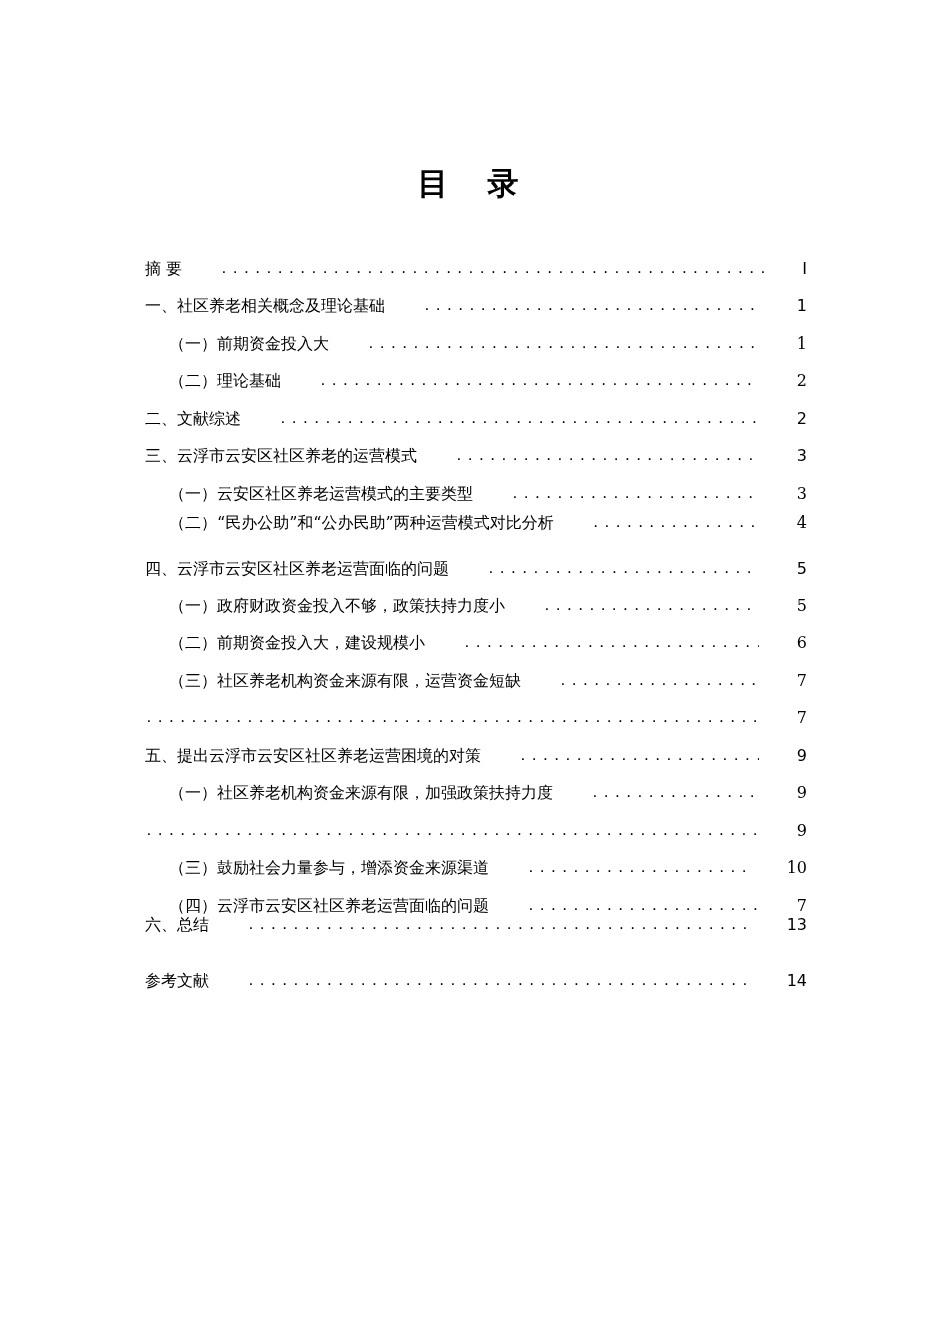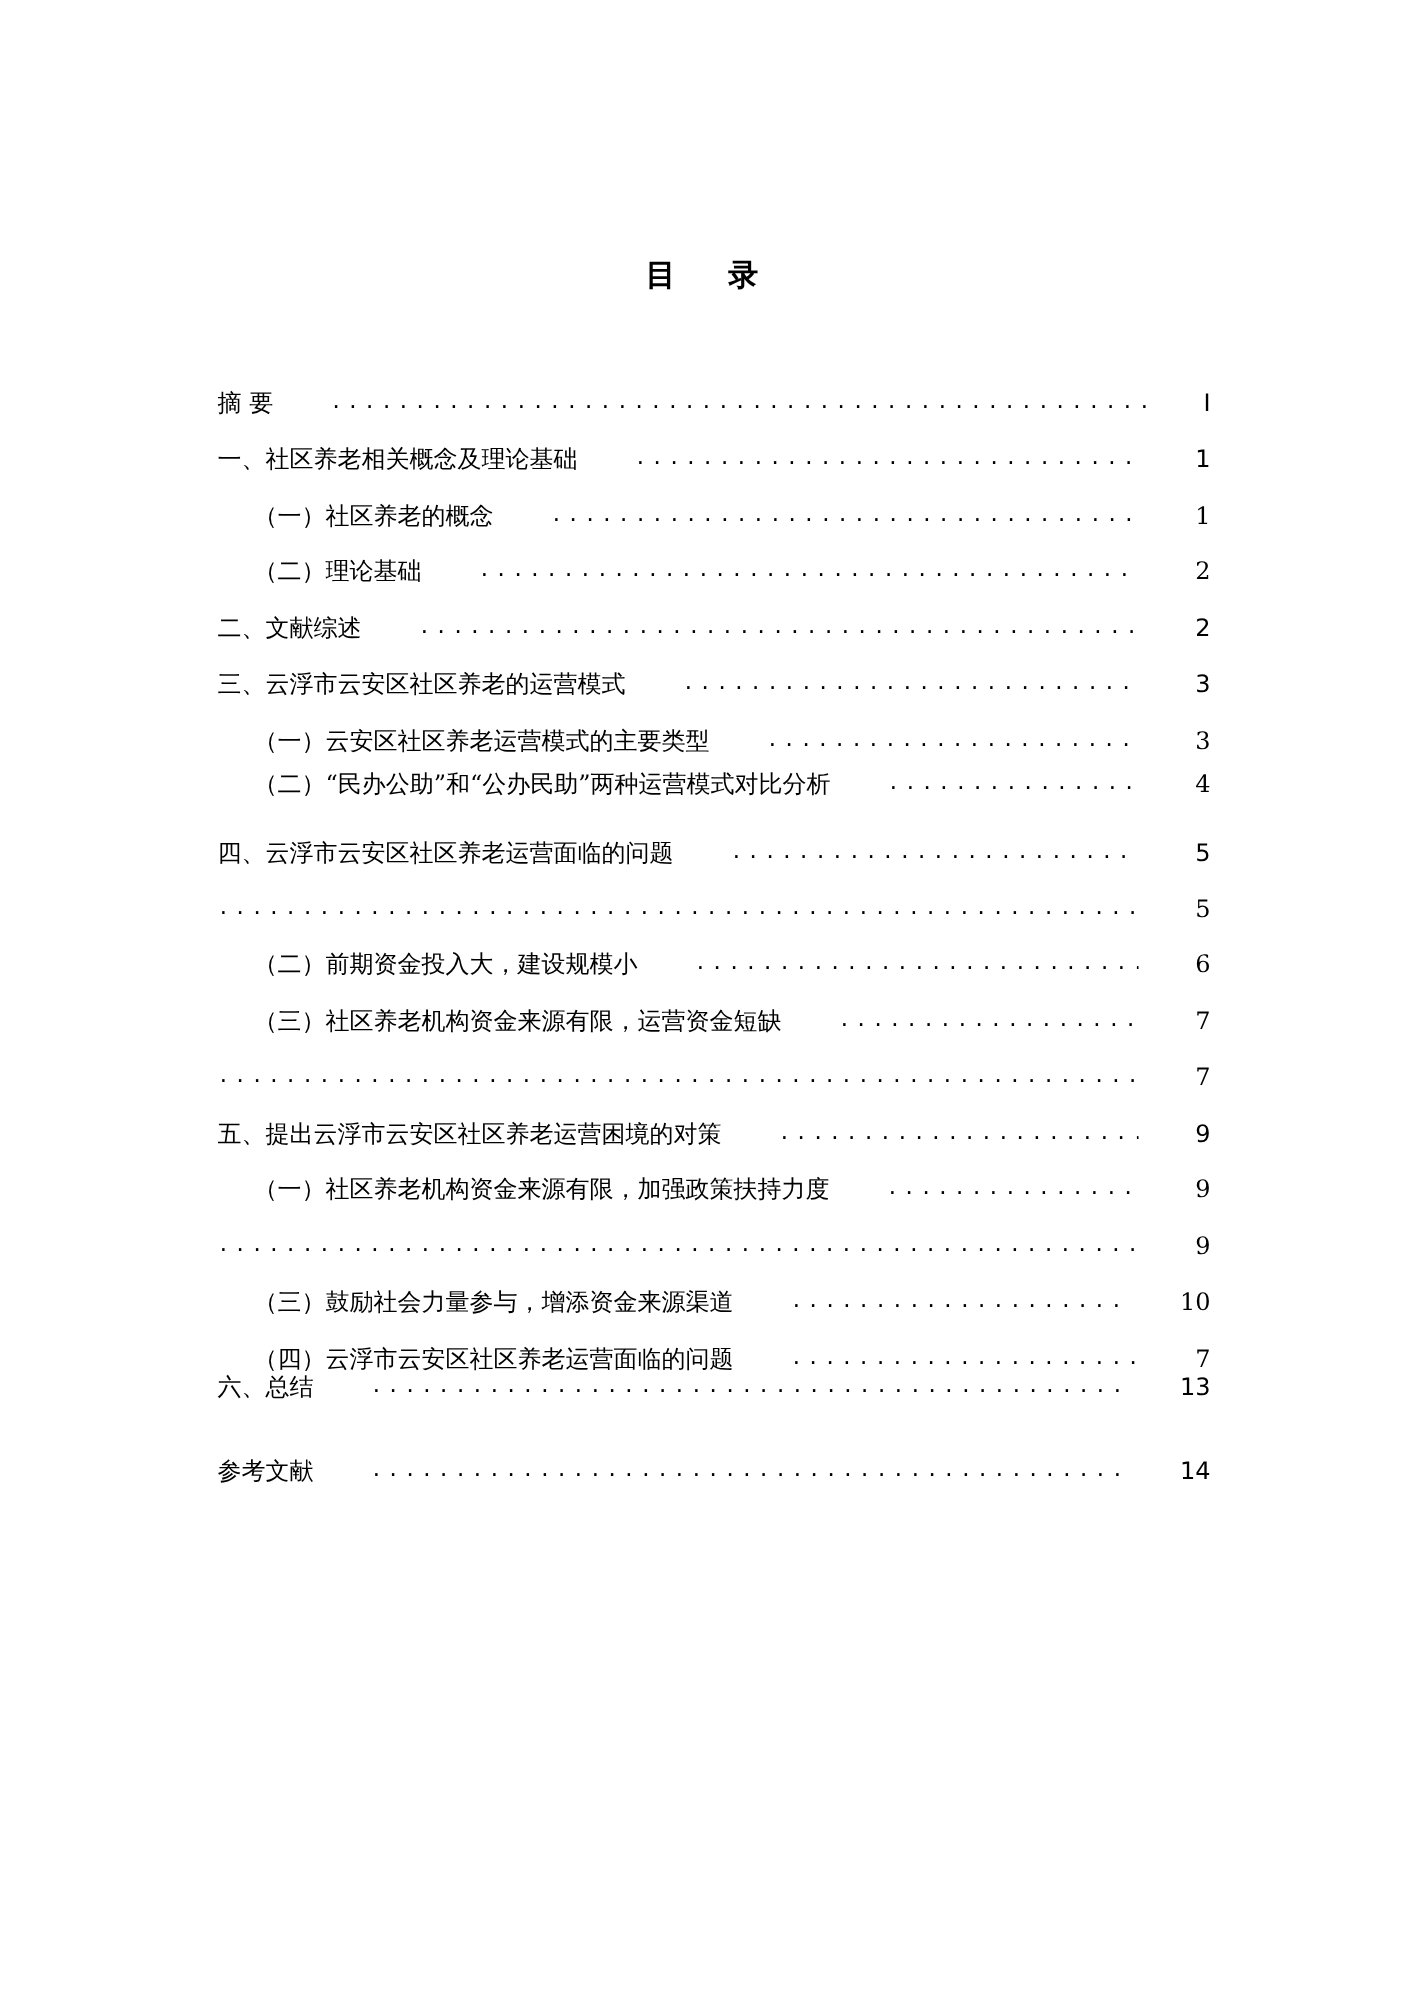--- a/index.html
+++ b/index.html
@@ -1,20 +1,20 @@
 <!DOCTYPE html>
 <html><head>
 <meta charset="utf-8">
 <style>
   html, body { margin: 0; padding: 0; background: #ffffff; }
   body { width: 950px; height: 1344px; position: relative; overflow: hidden; color: #000; }
   .page { position: absolute; left: 0; top: 0; width: 950px; height: 1344px; background: #fff; }
   .title {
     position: absolute; left: 0; top: 163px; width: 950px; text-align: center;
-    font-family: "DejaVu Sans", sans-serif; font-weight: bold; font-size: 20px;
+    font-family: "DejaVu Sans", sans-serif; font-weight: bold; font-size: 31px;
     letter-spacing: 14px; line-height: 40px;
   }
   .toc { position: absolute; left: 145px; top: 242px; width: 662px; }
   .row {
     position: absolute; left: 0; width: 662px; height: 37px;
     display: flex; align-items: flex-end; white-space: nowrap; gap: 36px;
   }
   .row .label { flex: 0 0 auto; padding-right: 2px; }
   .row .dots {
     flex: 1 1 auto; overflow: hidden; white-space: nowrap;
@@ -38,21 +38,21 @@
       <span class="label">摘  要</span>
       <span class="dots">................................................................................................</span>
       <span class="page-no">I</span>
     </div>
     <div class="row lvl1" style="top:37px">
       <span class="label">一、社区养老相关概念及理论基础</span>
       <span class="dots">................................................................................................</span>
       <span class="page-no">1</span>
     </div>
     <div class="row lvl2" style="top:75px">
-      <span class="label">（一）社区养老的概念</span>
+      <span class="label">（一）前期资金投入大</span>
       <span class="dots">................................................................................................</span>
       <span class="page-no">1</span>
     </div>
     <div class="row lvl2" style="top:112px">
       <span class="label">（二）理论基础</span>
       <span class="dots">................................................................................................</span>
       <span class="page-no">2</span>
     </div>
     <div class="row lvl1" style="top:150px">
       <span class="label">二、文献综述</span>
@@ -73,20 +73,21 @@
       <span class="label">（二）“民办公助”和“公办民助”两种运营模式对比分析</span>
       <span class="dots">................................................................................................</span>
       <span class="page-no">4</span>
     </div>
     <div class="row lvl1" style="top:300px">
       <span class="label">四、云浮市云安区社区养老运营面临的问题</span>
       <span class="dots">................................................................................................</span>
       <span class="page-no">5</span>
     </div>
     <div class="row lvl2" style="top:337px">
+      <span class="label">（一）政府财政资金投入不够，政策扶持力度小</span>
       <span class="dots">................................................................................................</span>
       <span class="page-no">5</span>
     </div>
     <div class="row lvl2" style="top:374px">
       <span class="label">（二）前期资金投入大，建设规模小</span>
       <span class="dots">................................................................................................</span>
       <span class="page-no">6</span>
     </div>
     <div class="row lvl2" style="top:412px">
       <span class="label">（三）社区养老机构资金来源有限，运营资金短缺</span>

